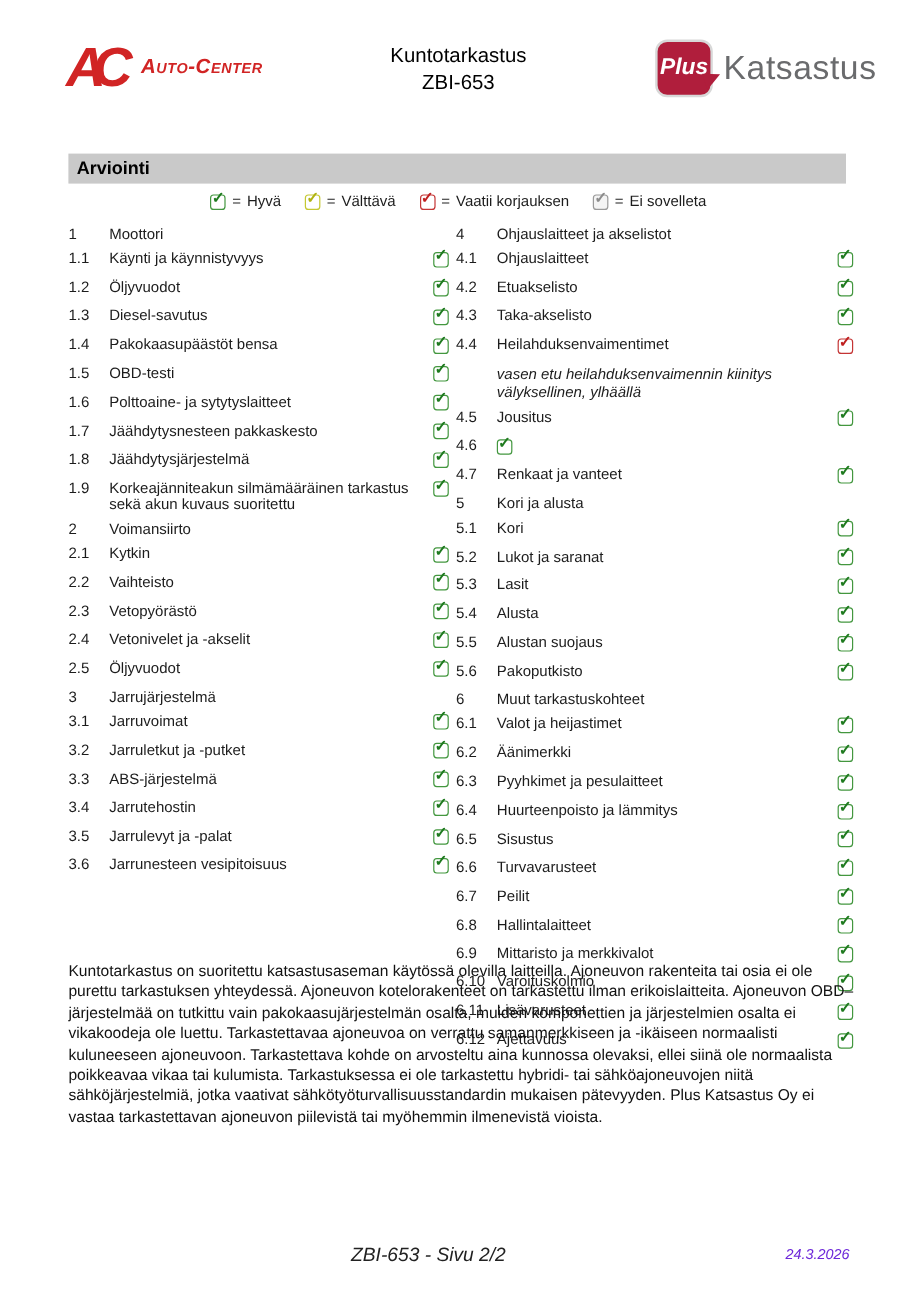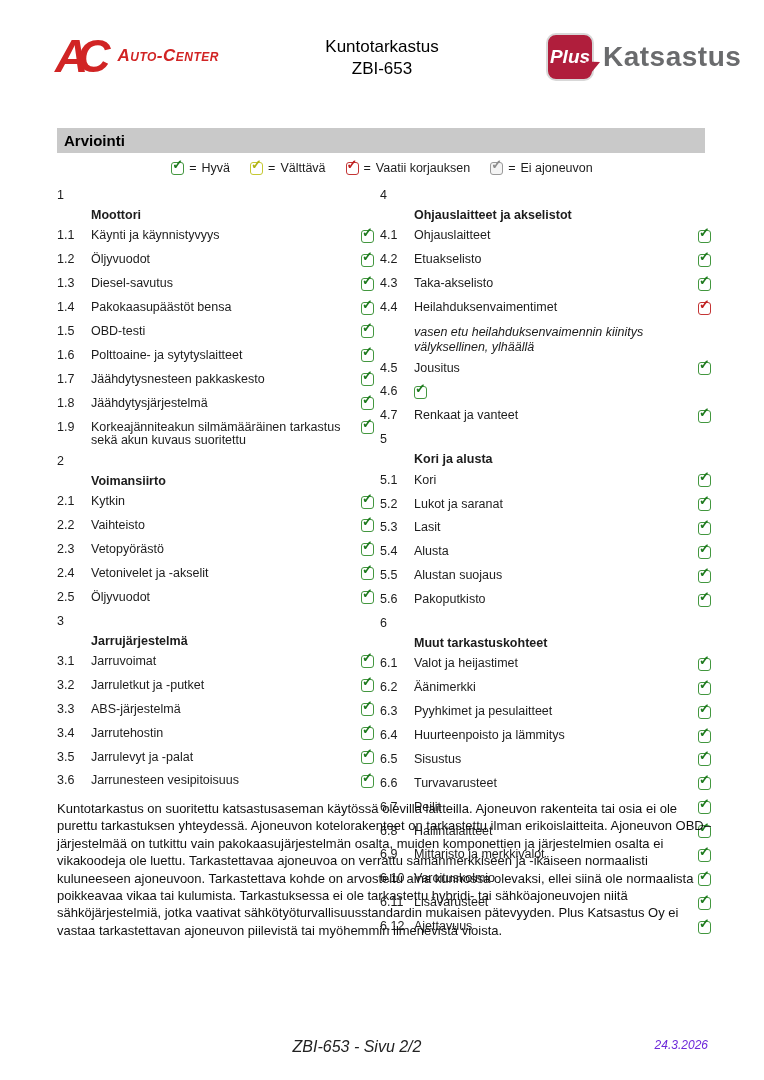--- a/index.html
+++ b/index.html
@@ -16,21 +16,21 @@
   .doc-title { position:absolute; left:232px; top:36px; width:300px; text-align:center;
              font-weight:normal; font-size:17px; line-height:22px; color:#000; }
   .plus-logo { position:absolute; left:546px; top:33px; display:flex; align-items:center; }
   .plus-badge { position:relative; width:48px; height:48px; background:#b01e3c;
              border-radius:10px; border:2px solid #d8d8d8; box-sizing:border-box;
              display:flex; align-items:center; justify-content:center; }
   .plus-badge::after { content:""; position:absolute; right:-9px; bottom:6px; width:0; height:0;
              border-top:5px solid transparent; border-bottom:9px solid transparent;
              border-left:14px solid #b01e3c; transform:rotate(-18deg); }
   .plus-badge-text { color:#ffffff; font-style:italic; font-weight:bold; font-size:19px; }
-  .plus-name { font-weight:bold; font-size:28px; color:#6a6b6d; margin-left:9px; letter-spacing:0.5px; }
+  .plus-name { font-weight:normal; font-size:28px; color:#6a6b6d; margin-left:9px; letter-spacing:0.5px; }
   
   .section-bar { position:absolute; left:57px; top:128px; width:648px; height:25px;
              background:#c9c9c9; box-sizing:border-box; padding-left:7px;
              font-size:15px; font-weight:bold; line-height:25px; color:#000; }
   
   .legend { position:absolute; left:0; top:161px; width:764px; display:flex;
              justify-content:center; align-items:center; gap:20px; font-size:12.5px; }
   .legend-item { display:flex; align-items:center; gap:5px; }
   
   .cb { display:inline-block; position:relative; width:13px; height:13px;
@@ -38,21 +38,21 @@
         flex:none; }
   .cb-check { position:absolute; left:0px; top:-5px; font-size:13px; line-height:13px;
         font-weight:bold; }
   
   .col { position:absolute; top:189px; }
   .col-left  { left:57px;  width:318px; }
   .col-right { left:380px; width:332px; }
   .row { display:flex; align-items:flex-start; margin-bottom:6.6px;
          font-size:12.5px; line-height:13.8px; }
   .row-num { width:34px; flex:none; }
-  .row-title { flex:1; font-weight:bold;margin-top:20px; }
+  .row-title { flex:1; font-weight:normal; }
   .row-label { flex:1; padding-right:8px; }
   .row-cbwrap { flex:none; width:14px; padding-top:0.5px; }
   .note-row { font-style:italic; padding-left:34px; margin-bottom:6.6px;
          font-size:12.5px; line-height:15px; }
   
   .disclaimer { position:absolute; left:57px; top:800px; width:655px;
          font-size:13px; line-height:17.4px; color:#111; }
   
   .footer-center { position:absolute; left:57px; top:1038px; width:600px;
          text-align:center; font-style:italic; font-size:16px; color:#222; }
@@ -103,21 +103,21 @@
           <span class="cb-check" style="color: rgb(191, 32, 32);">✓</span>
         </span>
         <span>=</span>
         <span>Vaatii korjauksen</span>
       </span>
       <span class="legend-item">
         <span class="cb" style="border-color: rgb(154, 154, 154); background: rgb(244, 244, 244);">
           <span class="cb-check" style="color: rgb(140, 140, 140);">✓</span>
         </span>
         <span>=</span>
-        <span>Ei ajoneuvon</span>
+        <span>Ei sovelleta</span>
       </span>
     </div>
 
   <div class="col col-left">
       <div class="row">
         <span class="row-num">1</span>
         <span class="row-title">Moottori</span>
       </div>
       <div class="row">
         <span class="row-num">1.1</span>

